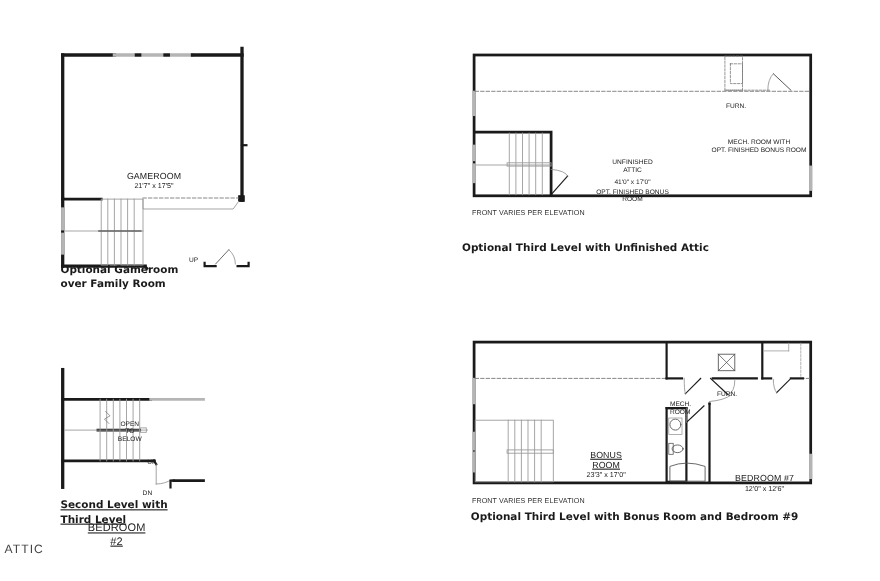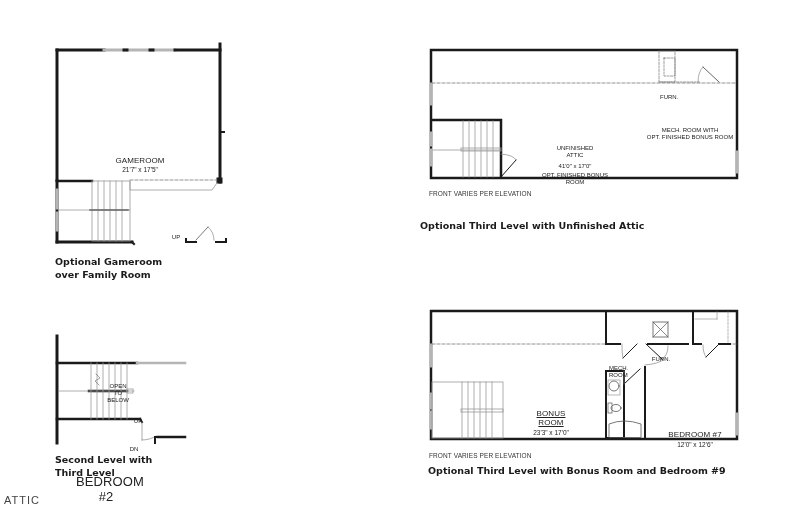--- a/index.html
+++ b/index.html
@@ -175,40 +175,40 @@
         <line x1="492" y1="382" x2="492" y2="438"></line>
         <rect x="461" y="409" width="42" height="3"></rect>
       </g>
     </g>
   </g>
 </svg>
 
 <div class="lbl room" style="left:100px;top:113px;width:80px;">GAMEROOM</div>
 <div class="lbl dim" style="left:100px;top:123px;width:80px;">21'7" x 17'5"</div>
 <div class="lbl tiny" style="left:166px;top:191px;width:20px;">UP</div>
-<div class="caption" style="left:55px;top:256px;">Optional Gameroom
+<div class="caption" style="left:55px;top:240px;">Optional Gameroom
 over Family Room</div>
 
 <div class="lbl tiny" style="left:660px;top:51px;width:22px;text-align:left;">FURN.</div>
 <div class="lbl tiny" style="left:640px;top:84px;width:100px;">MECH. ROOM WITH
 OPT. FINISHED BONUS ROOM</div>
 <div class="lbl tiny" style="left:540px;top:102px;width:70px;">UNFINISHED
 ATTIC</div>
 <div class="lbl tiny" style="left:540px;top:120px;width:70px;">41'0" x 17'0"</div>
 <div class="lbl tiny" style="left:535px;top:129px;width:80px;">OPT. FINISHED BONUS ROOM</div>
 <div class="note" style="left:429px;top:190px;">FRONT VARIES PER ELEVATION</div>
 <div class="caption" style="left:420px;top:204px;margin-top:16px;">Optional Third Level with Unfinished Attic</div>
 
 <div class="lbl tiny" style="left:100px;top:340px;width:36px;">OPEN
 TO
 BELOW</div>
 <div class="lbl tiny" style="left:131px;top:375px;width:14px;">UP</div>
 <div class="lbl tiny" style="left:126px;top:403px;width:16px;">DN</div>
-<div class="lbl room" style="left:76px;top:432px;width:60px;font-size:13px;">BEDROOM #2</div>
-<div class="caption" style="left:55px;top:454px;">Second Level with
+<div class="lbl room" style="left:76px;top:432px;width:60px;font-size:10px;text-decoration:underline;">BEDROOM #2</div>
+<div class="caption" style="left:55px;top:454px;text-decoration:underline;">Second Level with
 Third Level</div>
 
 <div class="lbl tiny" style="left:609px;top:322px;width:24px;text-align:left;">MECH.
 ROOM</div>
 <div class="lbl tiny" style="left:651px;top:313px;width:20px;">FURN.</div>
 <div class="lbl room" style="left:526px;top:366px;width:50px;text-decoration:underline;">BONUS
 ROOM</div>
 <div class="lbl dim" style="left:521px;top:386px;width:60px;">23'3" x 17'0"</div>
 <div class="lbl room" style="left:660px;top:387px;width:70px;">BEDROOM #7</div>
 <div class="lbl dim" style="left:660px;top:398px;width:70px;">12'0" x 12'6"</div>

